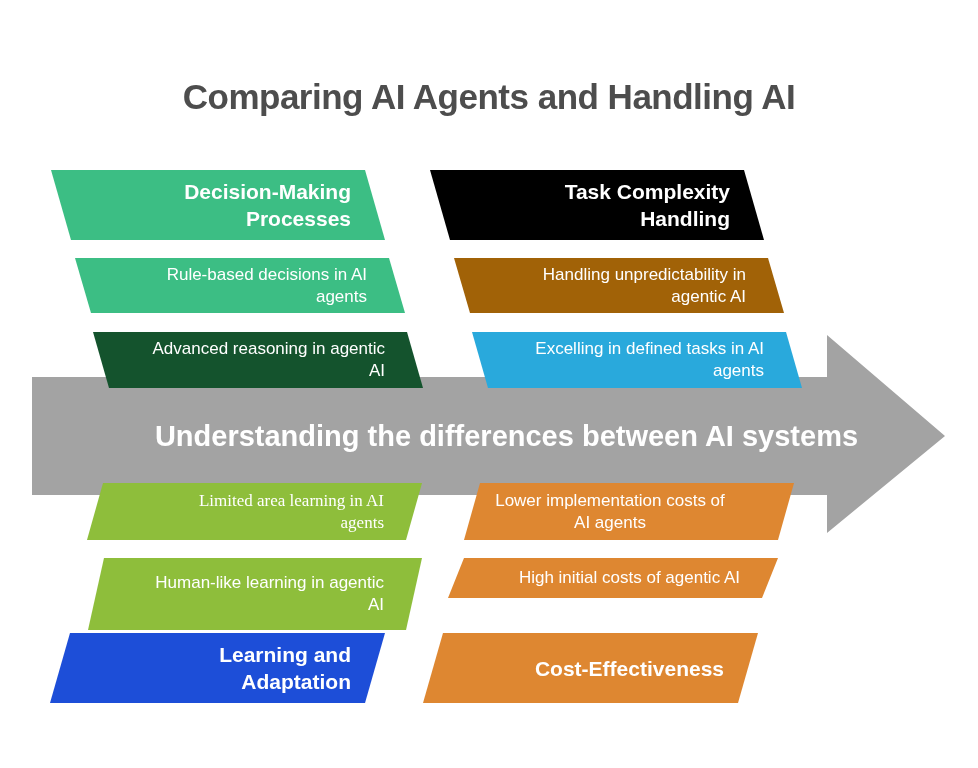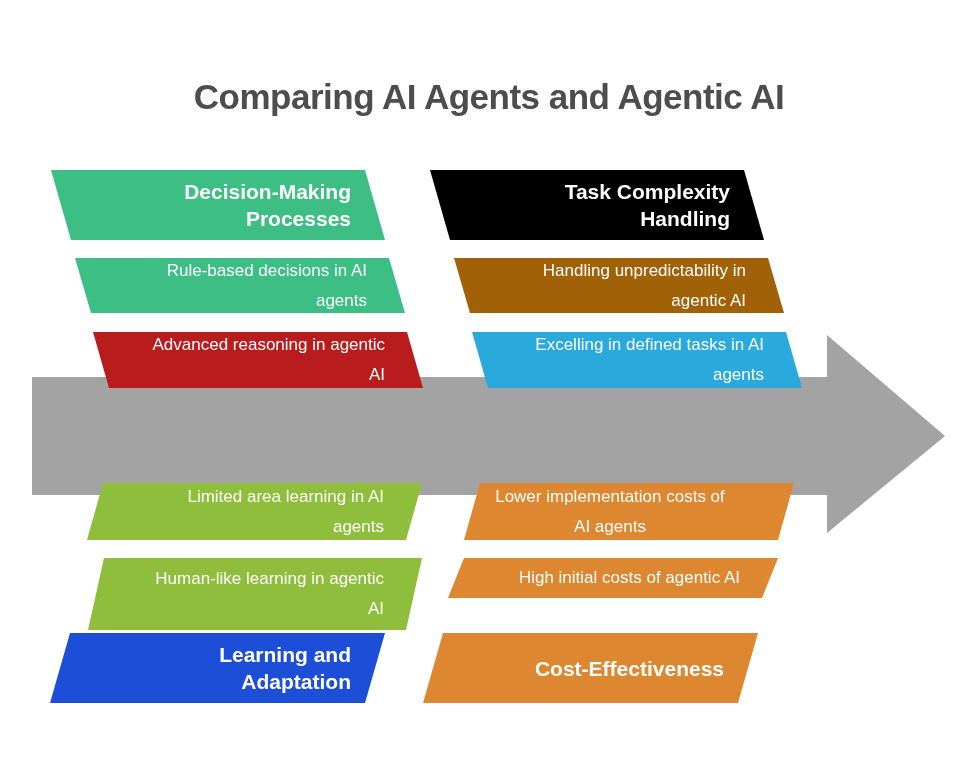--- a/index.html
+++ b/index.html
@@ -20,55 +20,56 @@
 
   .banner{
     position:absolute;z-index:2;box-sizing:border-box;color:#ffffff;
     display:flex;flex-direction:column;justify-content:center;
     text-align:right;
     filter:drop-shadow(0 2px 0 #fff) drop-shadow(0 -2px 0 #fff) drop-shadow(2px 0 0 #fff) drop-shadow(-2px 0 0 #fff);
   }
   .skew-top{clip-path:polygon(0 0, calc(100% - var(--v)) 0, 100% 100%, var(--v) 100%);}
   .skew-bottom{clip-path:polygon(var(--v) 0, 100% 0, calc(100% - var(--v)) 100%, 0 100%);}
   .banner.header{--v:20px;font-size:21px;font-weight:700;line-height:27px;padding-right:34px;}
-  .banner.item{--v:16px;font-size:17px;font-weight:400;line-height:30px;padding-right:38px;}
+  .banner.item{--v:16px;font-size:17px;font-weight:400;line-height:22px;padding-right:38px;}
 
   
   .b-g0h{left:51px;top:170px;width:334px;height:70px;}
   .b-g0a{left:75px;top:258px;width:330px;height:55px;}
   .b-g0b{left:93px;top:332px;width:330px;height:56px;}
   
   .b-g1h{left:430px;top:170px;width:334px;height:70px;}
   .b-g1a{left:454px;top:258px;width:330px;height:55px;}
   .b-g1b{left:472px;top:332px;width:330px;height:56px;}
   
-  .b-g2a{left:87px;top:483px;width:335px;height:57px;}
+  .b-g2a{left:87px;top:483px;width:335px;height:57px;font-family:Liberation Serif, serif;}
   .b-g2b{left:88px;top:558px;width:334px;height:72px;}
   .b-g2h{left:50px;top:633px;width:335px;height:70px;}
   
   .b-g3a{left:464px;top:483px;width:330px;height:57px;text-align:center;}
   .b-g3b{left:448px;top:558px;width:330px;height:40px;}
   .b-g3h{left:423px;top:633px;width:335px;height:70px;}
 </style>
 </head>
 <body>
 
 <div class="stage">
 
-  <h1 class="page-title" style="color: rgb(77, 77, 77);">Comparing AI Agents and Agentic AI</h1>
+  <h1 class="page-title" style="color: rgb(77, 77, 77);">Comparing AI Agents and Handling AI</h1>
 
   <svg class="arrow-svg" viewBox="0 0 913 198" preserveAspectRatio="none">
     <polygon points="0,42 795,42 795,0 913,101 795,198 795,160 0,160" fill="#A3A3A3"></polygon>
   </svg>
+  <div class="arrow-label" style="color: rgb(255, 255, 255);">Understanding the differences between AI systems</div>
 
   
   <div style="display:contents">
     <div class="banner header skew-top b-g0h" style="background-color: rgb(60, 190, 132);">Decision-Making<br>Processes</div>
     <div class="banner item skew-top b-g0a" style="background-color: rgb(60, 190, 132);">Rule-based decisions in AI<br>agents</div>
-    <div class="banner item skew-top b-g0b" style="background-color: #b91c1c;">Advanced reasoning in agentic<br>AI</div>
+    <div class="banner item skew-top b-g0b" style="background-color: #14532d;">Advanced reasoning in agentic<br>AI</div>
   </div>
 
   
   <div style="display:contents">
     <div class="banner header skew-top b-g1h" style="background-color: #000000;">Task Complexity<br>Handling</div>
     <div class="banner item skew-top b-g1a" style="background-color: #a16207;">Handling unpredictability in<br>agentic AI</div>
     <div class="banner item skew-top b-g1b" style="background-color: rgb(41, 169, 220);">Excelling in defined tasks in AI<br>agents</div>
   </div>
 
   

